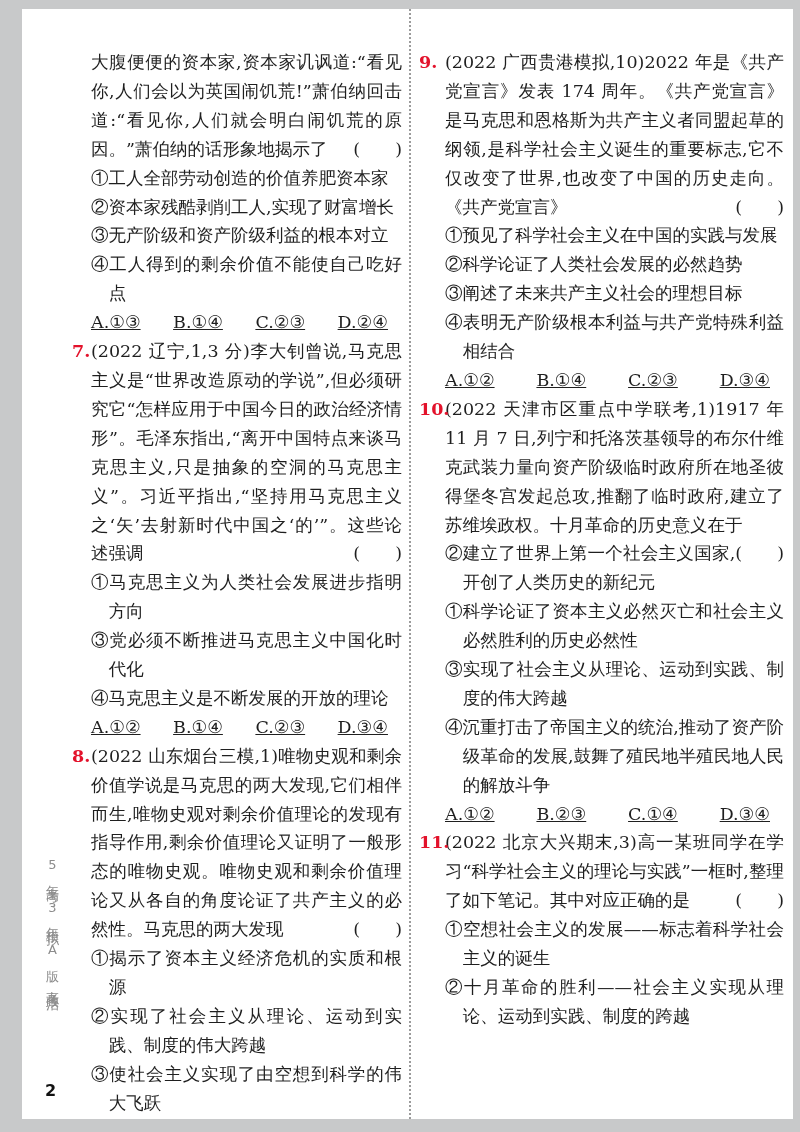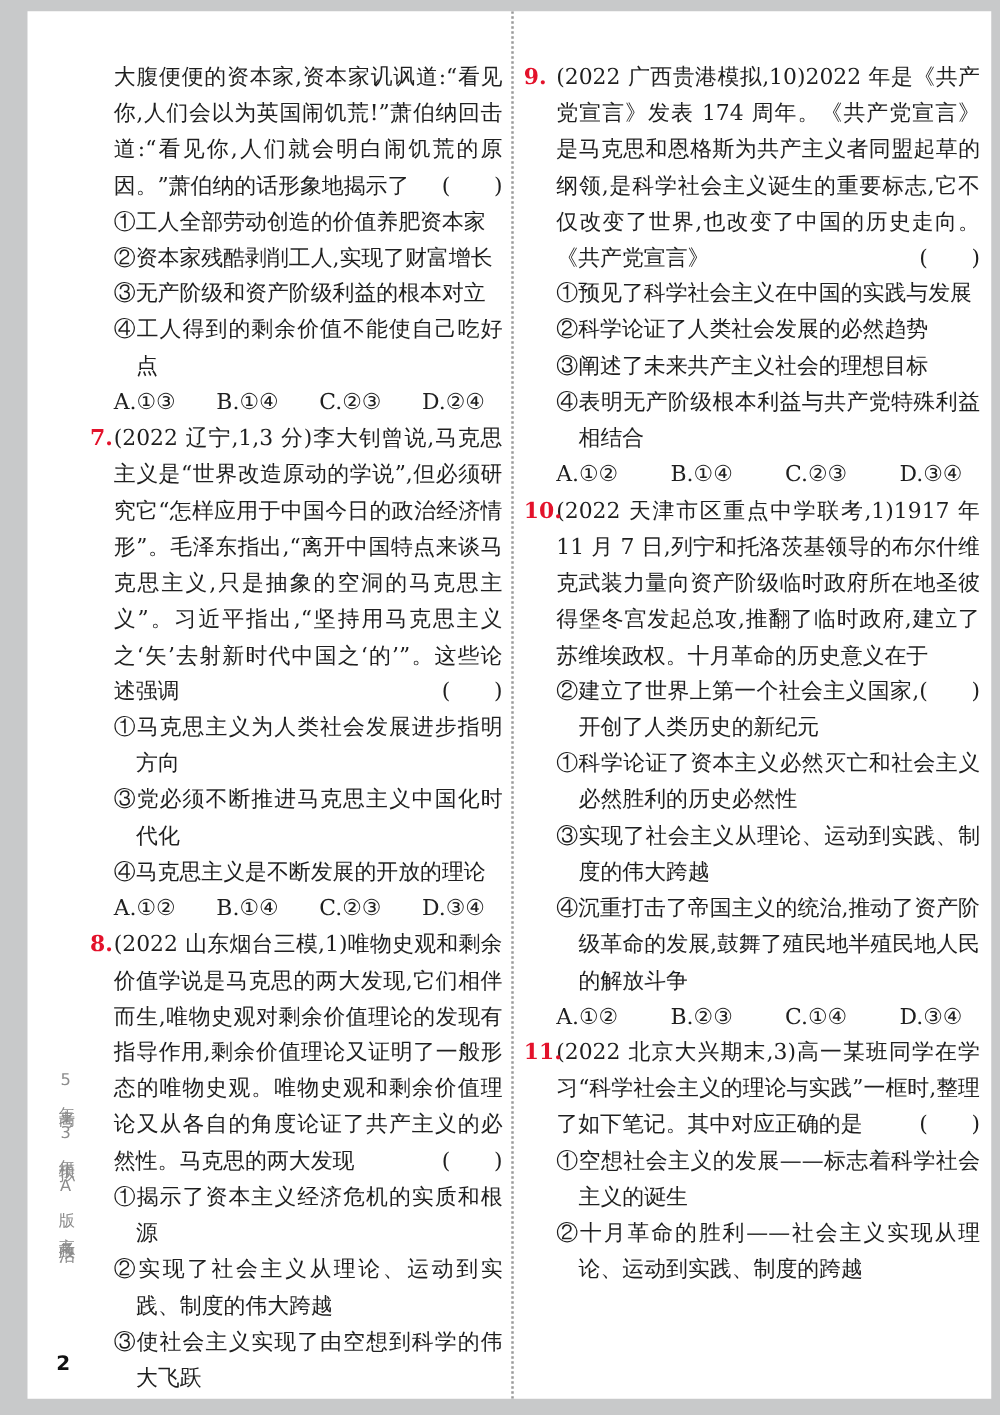--- a/index.html
+++ b/index.html
@@ -30,21 +30,21 @@
   .col-right .qb .body{padding-left:26px;}
   .qnum{
     position:absolute;left:0;top:0;
     color:#e3122b;font-weight:bold;
   }
   .stem{margin:0;}
   .bracket{float:right;white-space:pre;}
   .opt{margin:0;padding-left:1.02em;text-indent:-1.02em;}
   .choices{
     display:flex;justify-content:space-between;
-    padding-right:14px;text-align:right;
+    padding-right:14px;text-align:right;text-decoration:underline;
   }
   .choices span{white-space:nowrap;}
   .series-vertical{
     position:absolute;left:21px;top:848px;height:218px;
     writing-mode:vertical-rl;text-orientation:upright;
     color:#8c8c8c;font-size:13px;letter-spacing:2.5px;
     font-family:"DejaVu Sans","Liberation Sans",sans-serif;
     white-space:pre;
   }
   .page-number{

